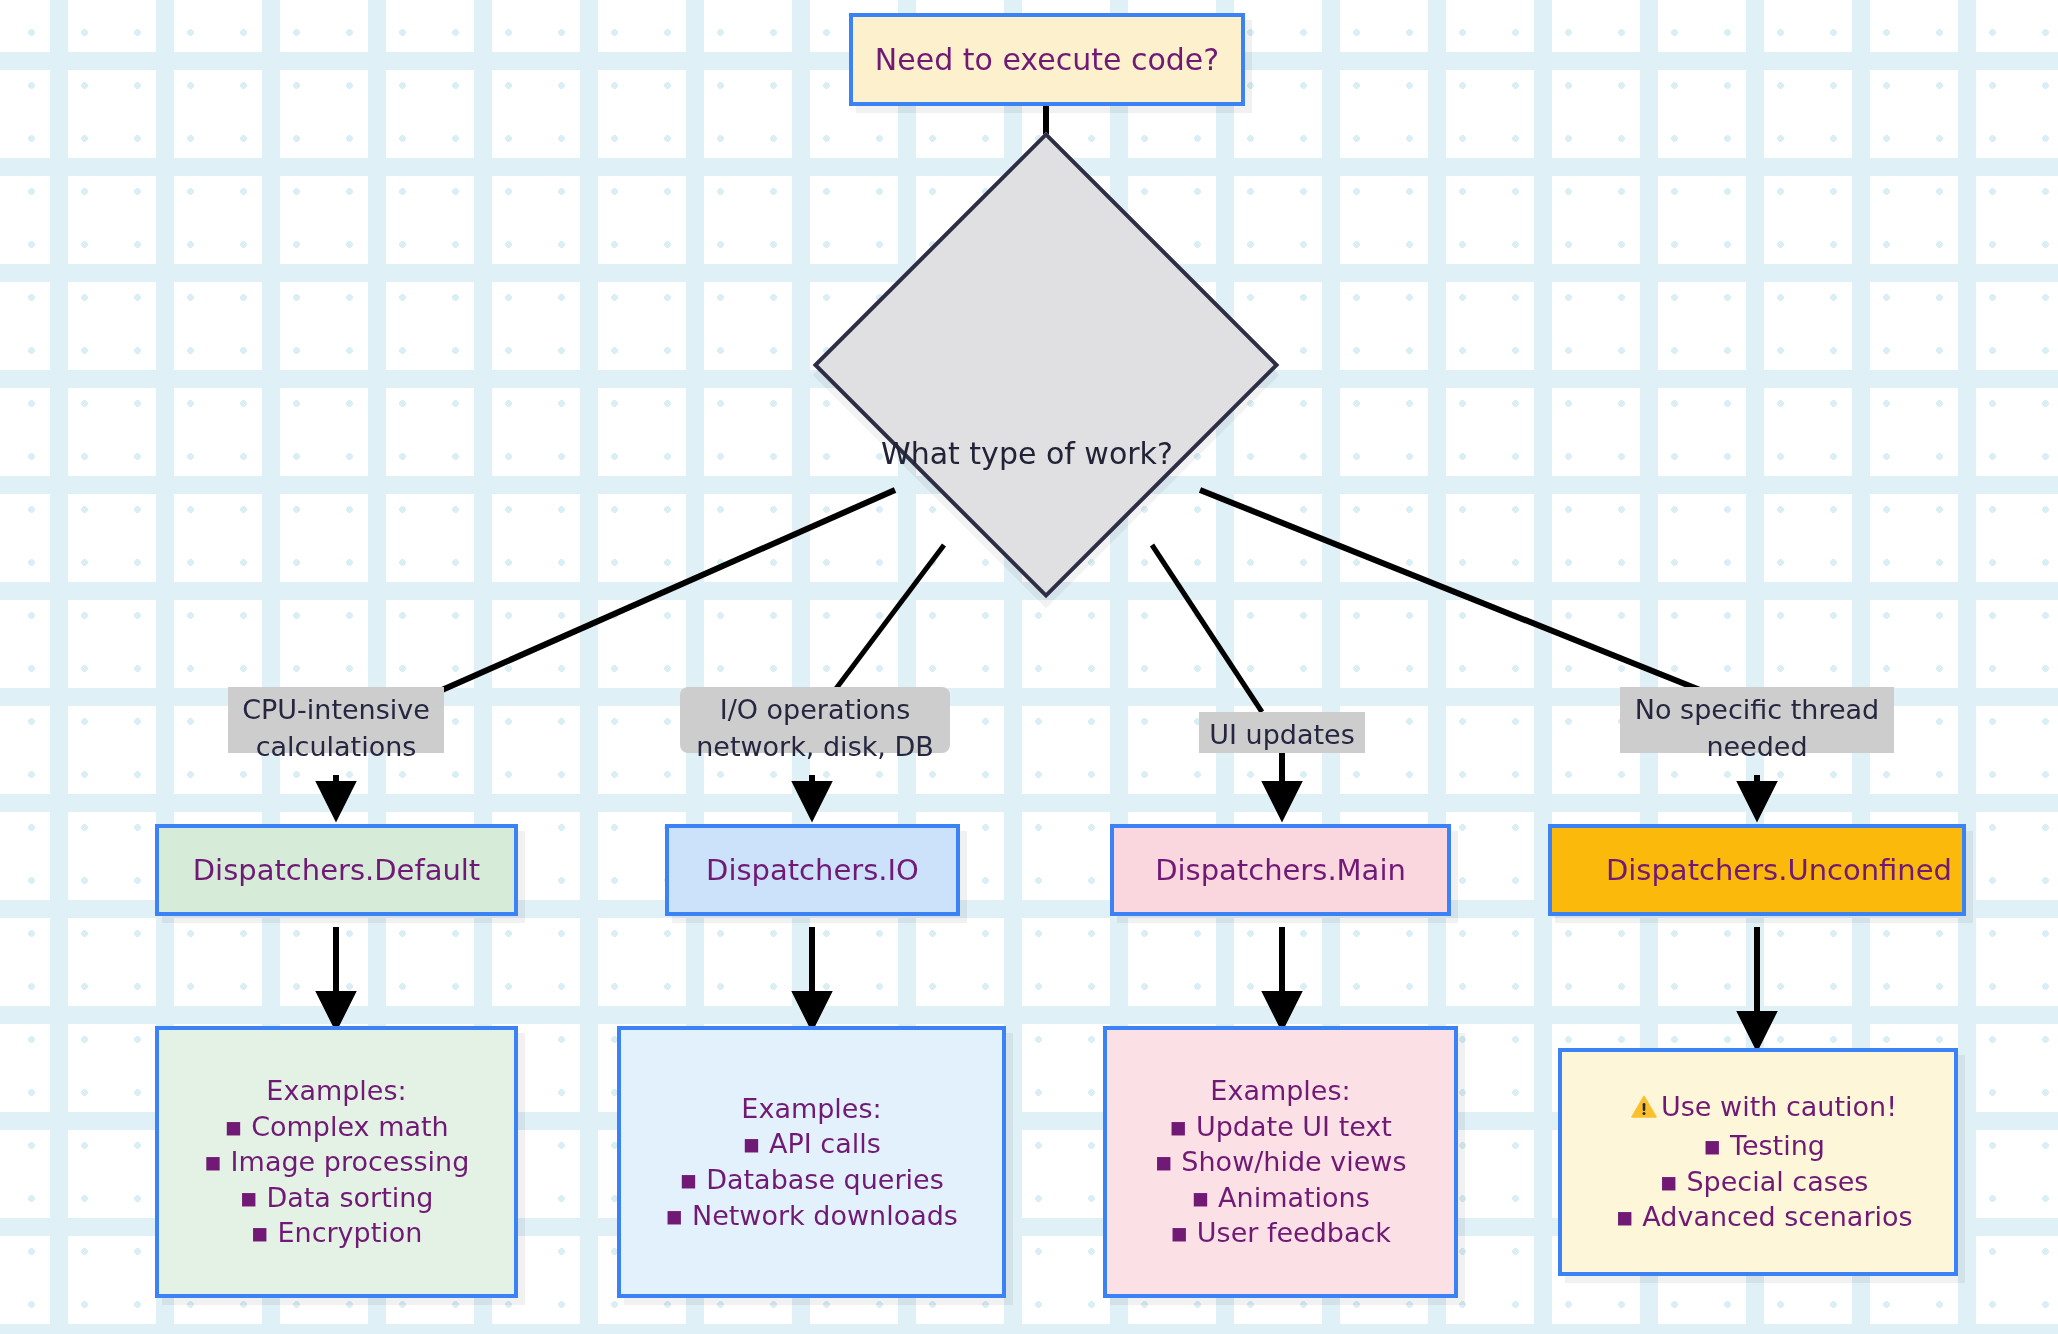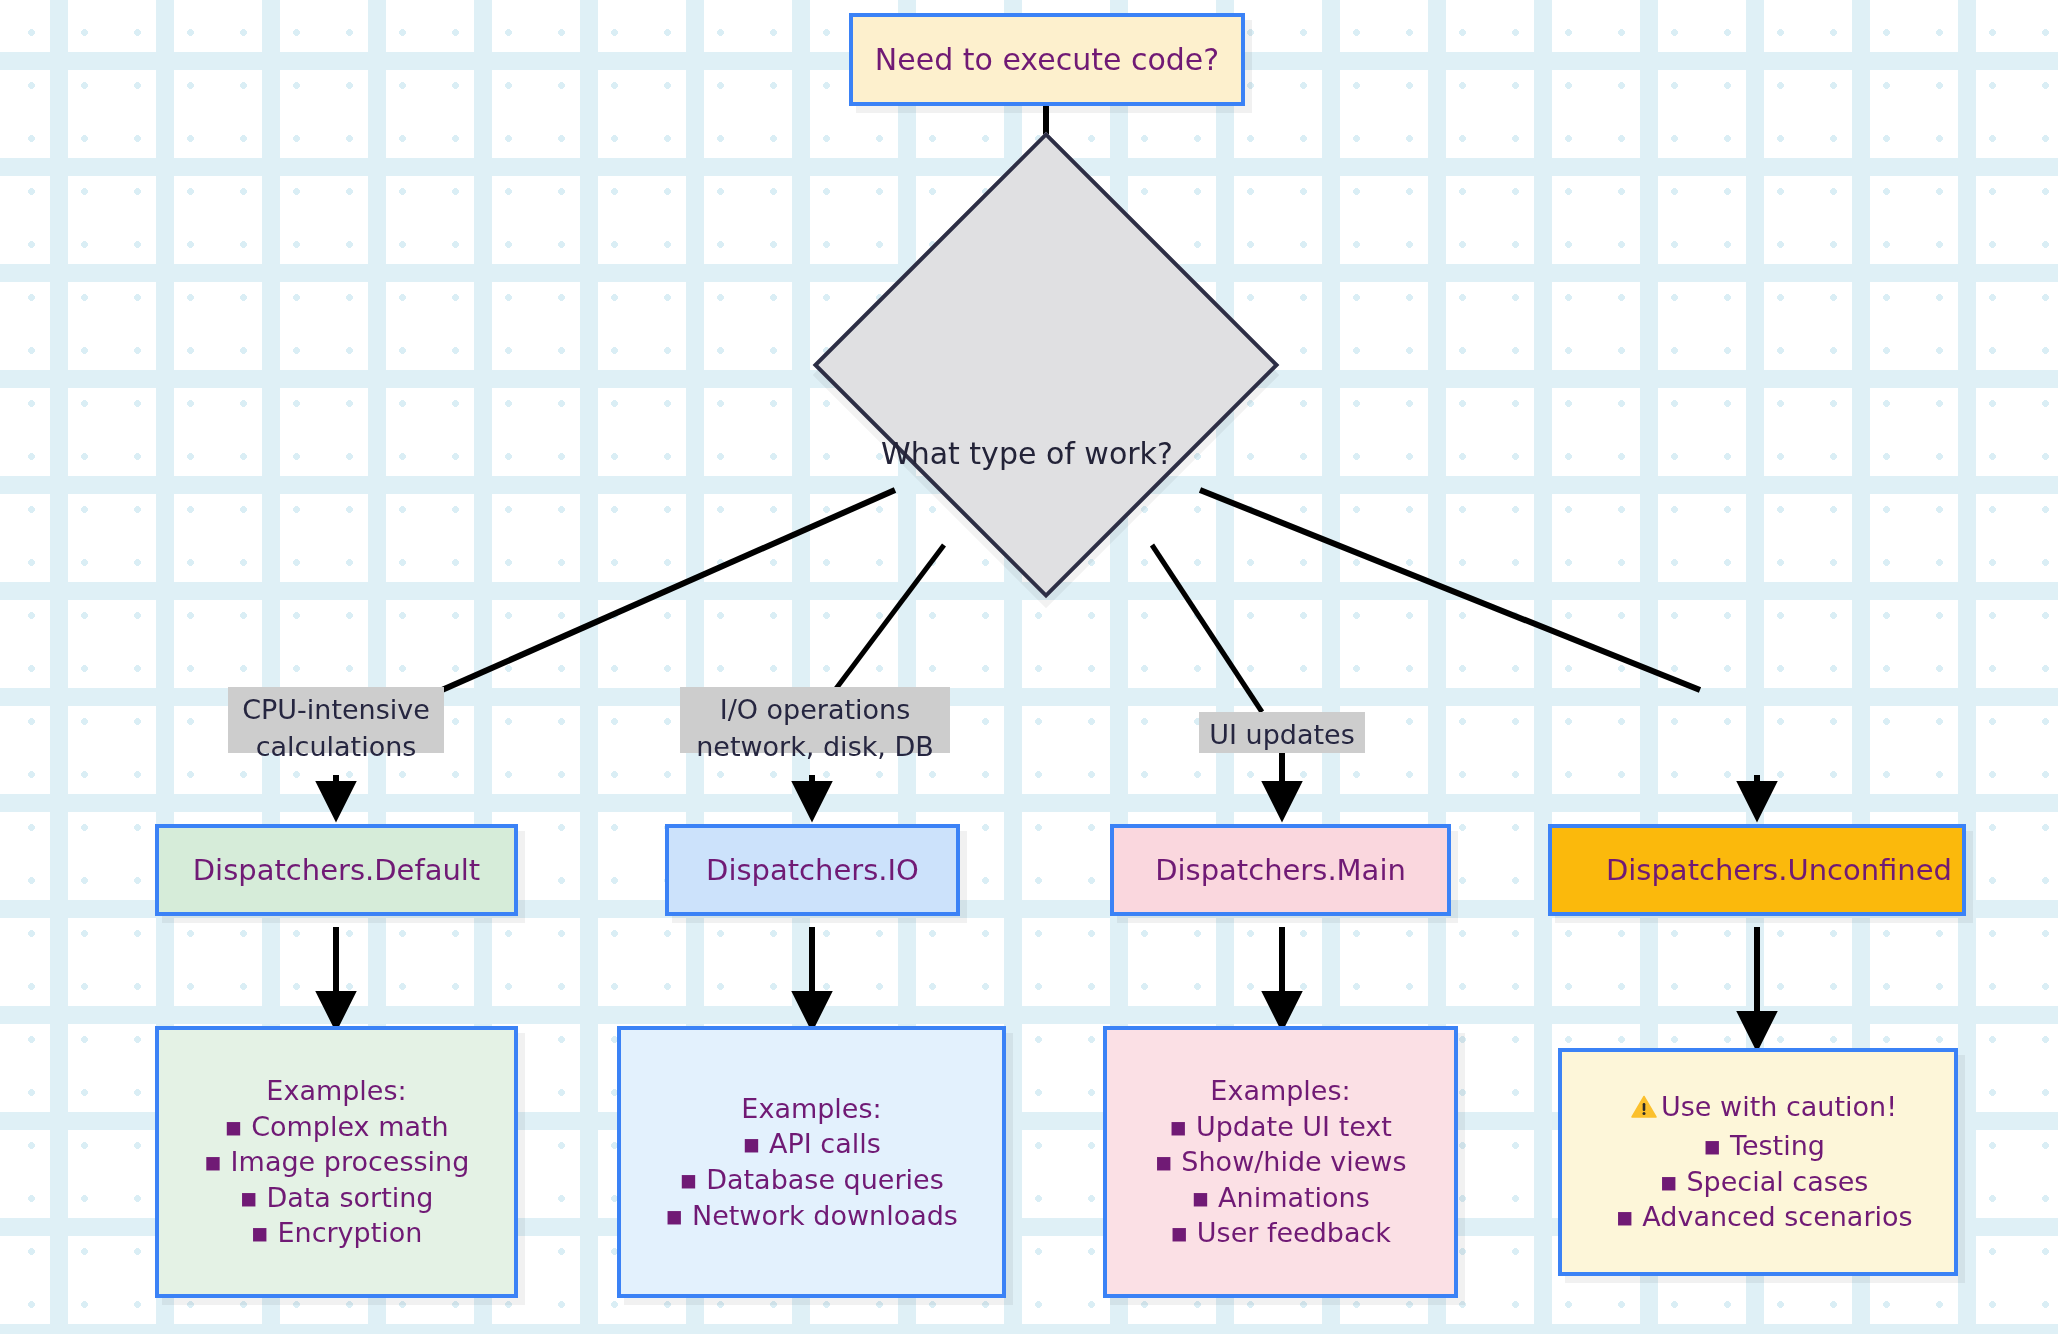--- a/index.html
+++ b/index.html
@@ -157,25 +157,27 @@
   <div class="node node-root" style="left:849px; top:13px; width:396px; height:93px;">
     <span class="node-inner">Need to execute code?</span>
   </div>
 
   <div class="node-decision" style="left:881px; top:200px;"></div>
   <div class="decision-label" style="left:881px; top:409px; width:330px;">What type of work?</div>
 
   <div class="edge-label" style="left:228px; top:687px; width:216px; height:66px;">CPU-intensive
 calculations</div>
 
-  <div class="edge-label" style="left:680px; top:687px; width:270px; height:66px;">I/O operations
+  <div class="edge-label" style="left:680px; top:687px; width:270px; height:66px;border-radius:8px;">I/O operations
 network, disk, DB</div>
 
   <div class="edge-label" style="left:1199px; top:712px; width:166px; height:41px;">UI updates</div>
 
+  <div class="edge-label" style="left:1620px; top:687px; width:274px; height:66px;">No specific thread
+needed</div>
 
   <div class="node node-default" style="left:155px; top:824px; width:363px; height:92px;">
     <span class="node-inner">Dispatchers.Default</span>
   </div>
 
   <div class="node node-io" style="left:665px; top:824px; width:295px; height:92px;">
     <span class="node-inner">Dispatchers.IO</span>
   </div>
 
   <div class="node node-main" style="left:1110px; top:824px; width:341px; height:92px;">

